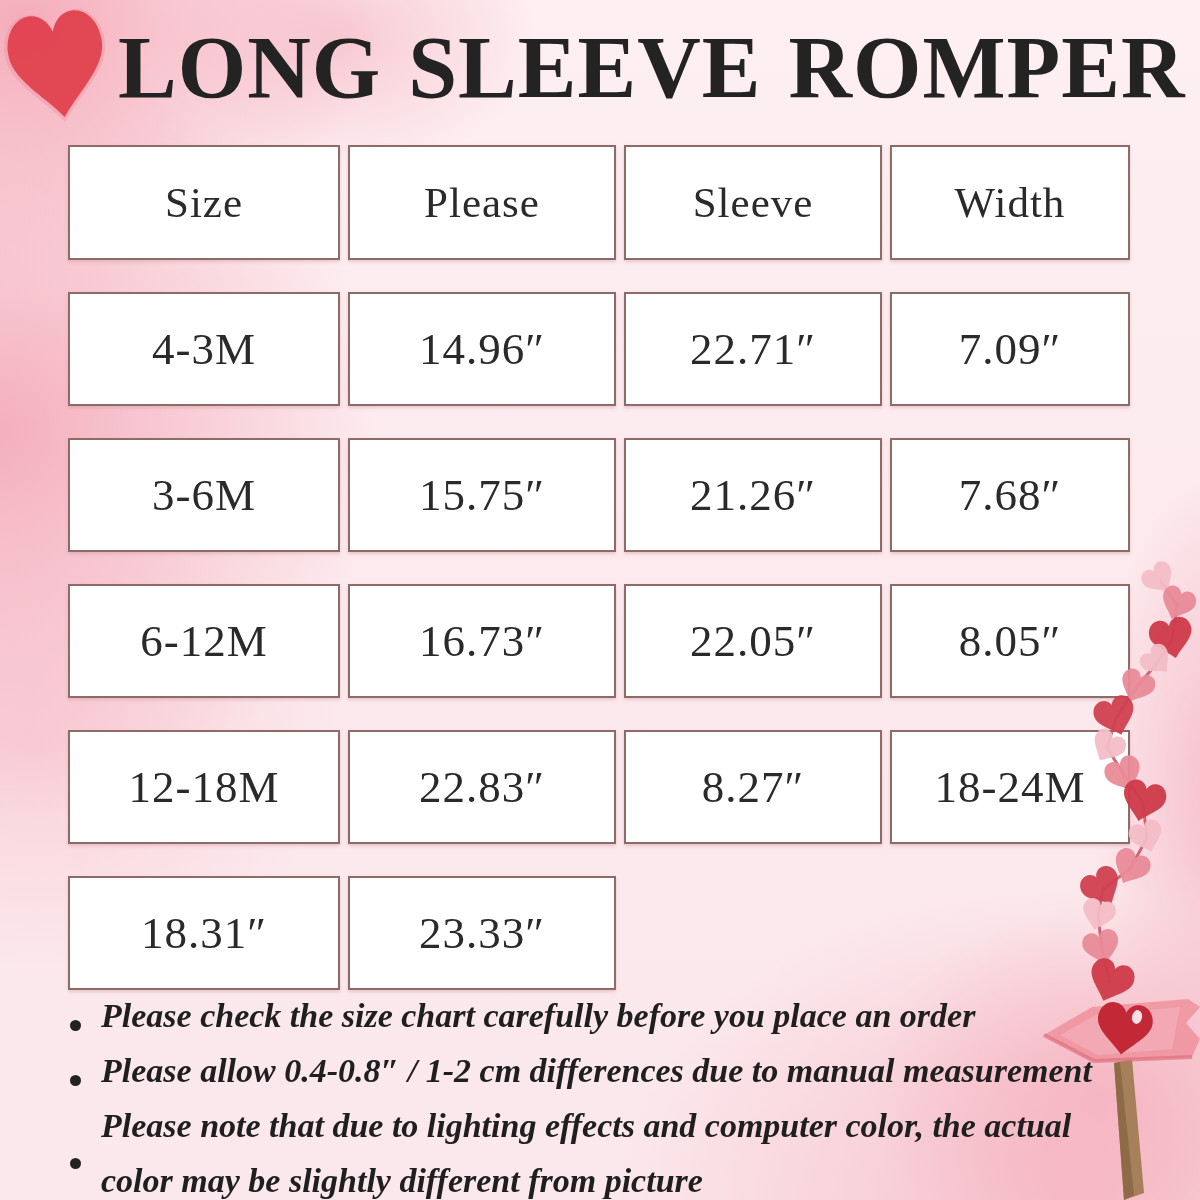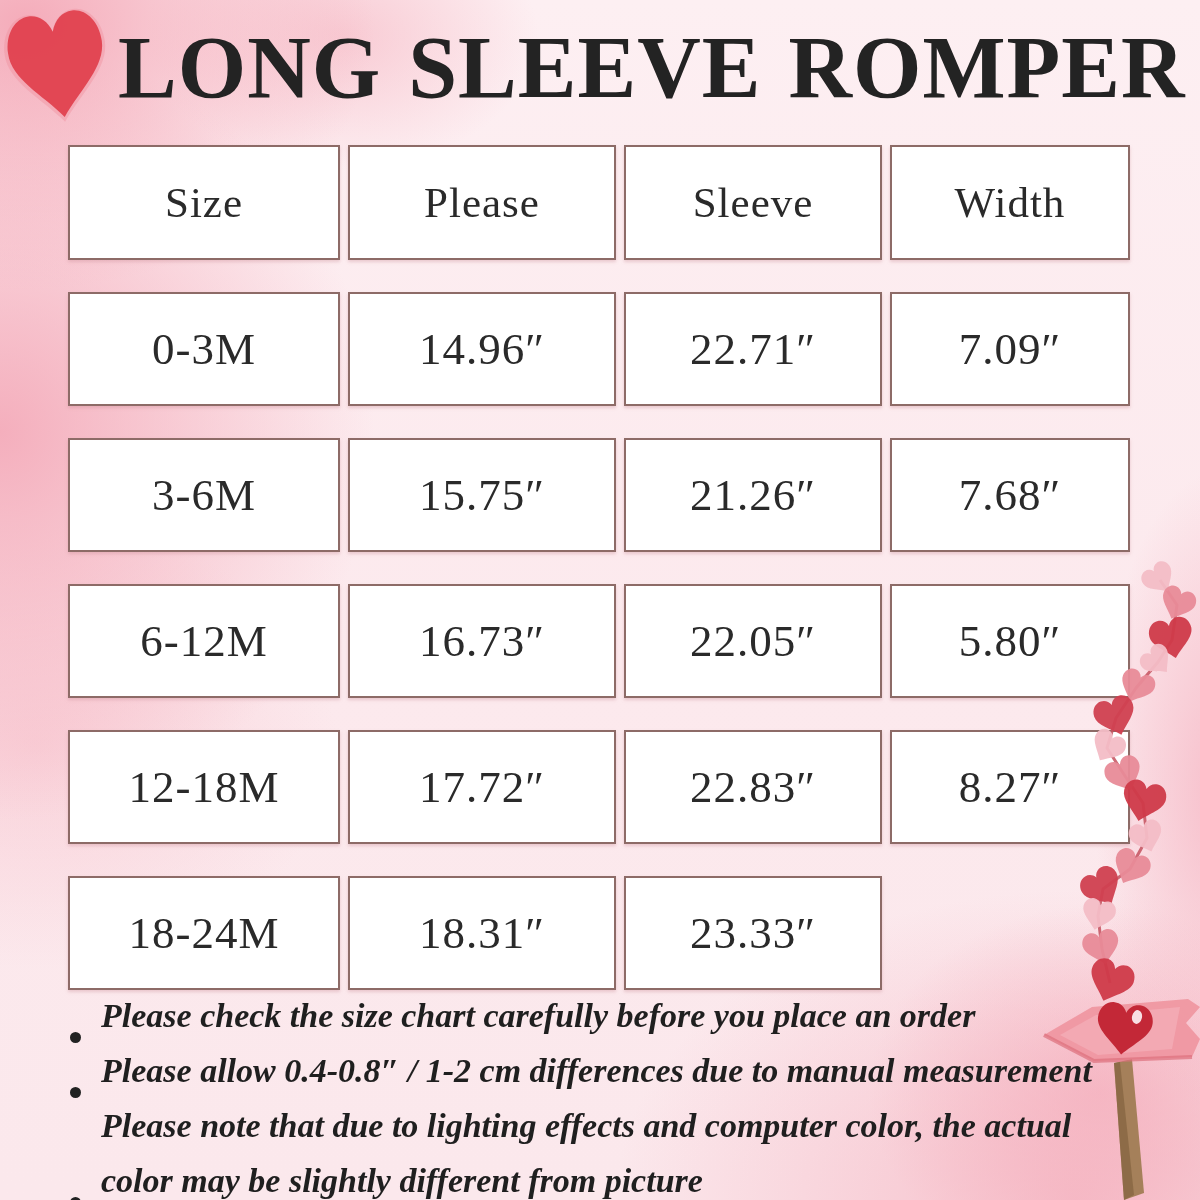--- a/index.html
+++ b/index.html
@@ -37,21 +37,21 @@
     box-shadow:0 2px 3px rgba(201,135,146,.35);
     display:flex;align-items:center;justify-content:center;
     font-size:45px;letter-spacing:1px;color:#2a2a2a;margin-top:27px;
   }
   .cell.head{font-size:43px;}
   .notes{
     position:absolute;left:70px;top:988px;width:1045px;z-index:2;
     list-style:none;margin:0;padding:0;
   }
   .notes li{
-    display:flex;align-items:flex-end;gap:20px;
+    display:flex;align-items:center;gap:20px;
     font-style:italic;font-weight:bold;
     font-size:34px;line-height:1.62;color:#1f1f1f;
   }
   .dot{flex:0 0 auto;width:11px;height:11px;border-radius:50%;background:#222;margin-top:20px;}
   .deco{position:absolute;pointer-events:none;}
   .heart-tl{left:0;top:5px;z-index:3;}
   .vine{left:1048px;top:548px;z-index:6;}
   .sign{left:1040px;top:993px;z-index:7;}
 </style>
 </head>
@@ -68,37 +68,36 @@
   </svg>
 
   <div class="title">LONG SLEEVE ROMPER</div>
 
   <div class="size-table">
     <div class="cell head">Size</div>
     <div class="cell head">Please</div>
     <div class="cell head">Sleeve</div>
     <div class="cell head">Width</div>
 
-    <div class="cell">0-3M</div>
+    <div class="cell">4-3M</div>
     <div class="cell">14.96″</div>
     <div class="cell">22.71″</div>
     <div class="cell">7.09″</div>
 
     <div class="cell">3-6M</div>
     <div class="cell">15.75″</div>
     <div class="cell">21.26″</div>
     <div class="cell">7.68″</div>
 
     <div class="cell">6-12M</div>
     <div class="cell">16.73″</div>
     <div class="cell">22.05″</div>
-    <div class="cell">5.80″</div>
+    <div class="cell">8.05″</div>
 
     <div class="cell">12-18M</div>
-    <div class="cell">17.72″</div>
     <div class="cell">22.83″</div>
     <div class="cell">8.27″</div>
 
     <div class="cell">18-24M</div>
     <div class="cell">18.31″</div>
     <div class="cell">23.33″</div>
   </div>
 
   <ul class="notes">
     <li>

